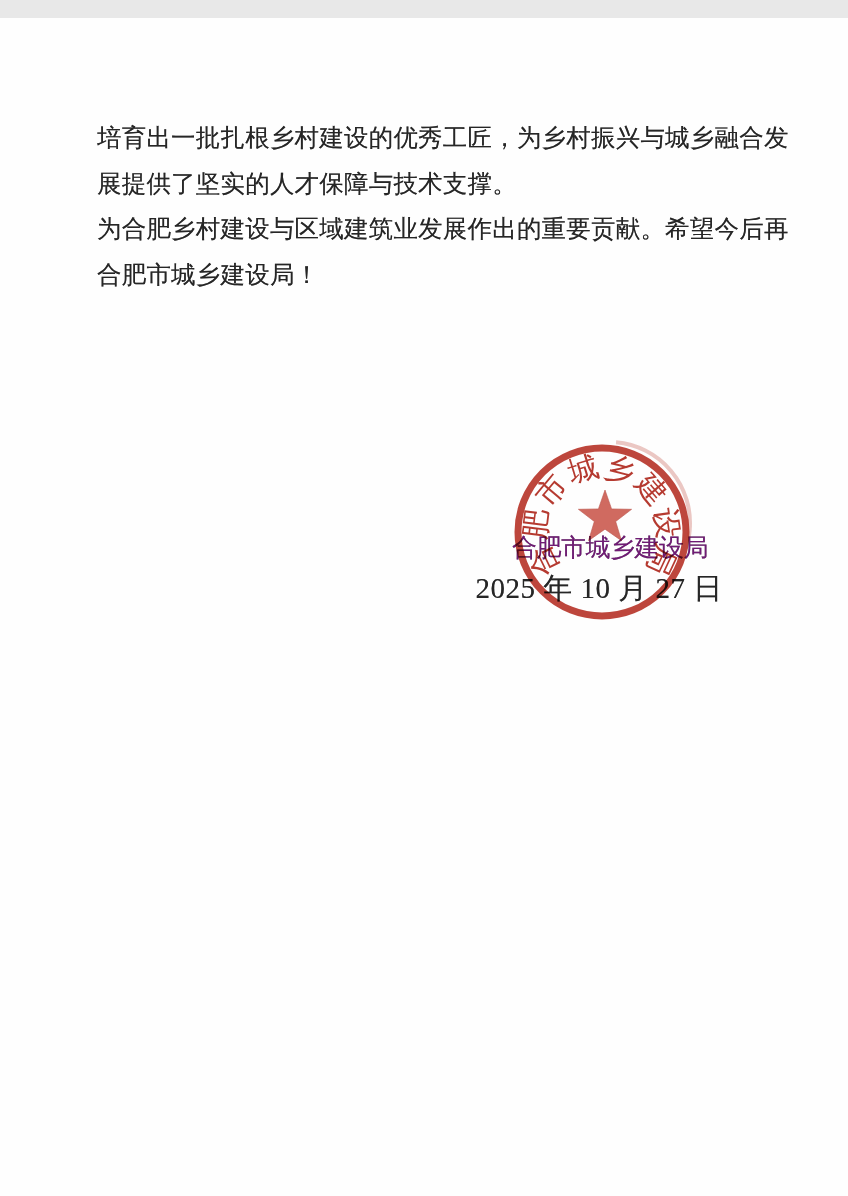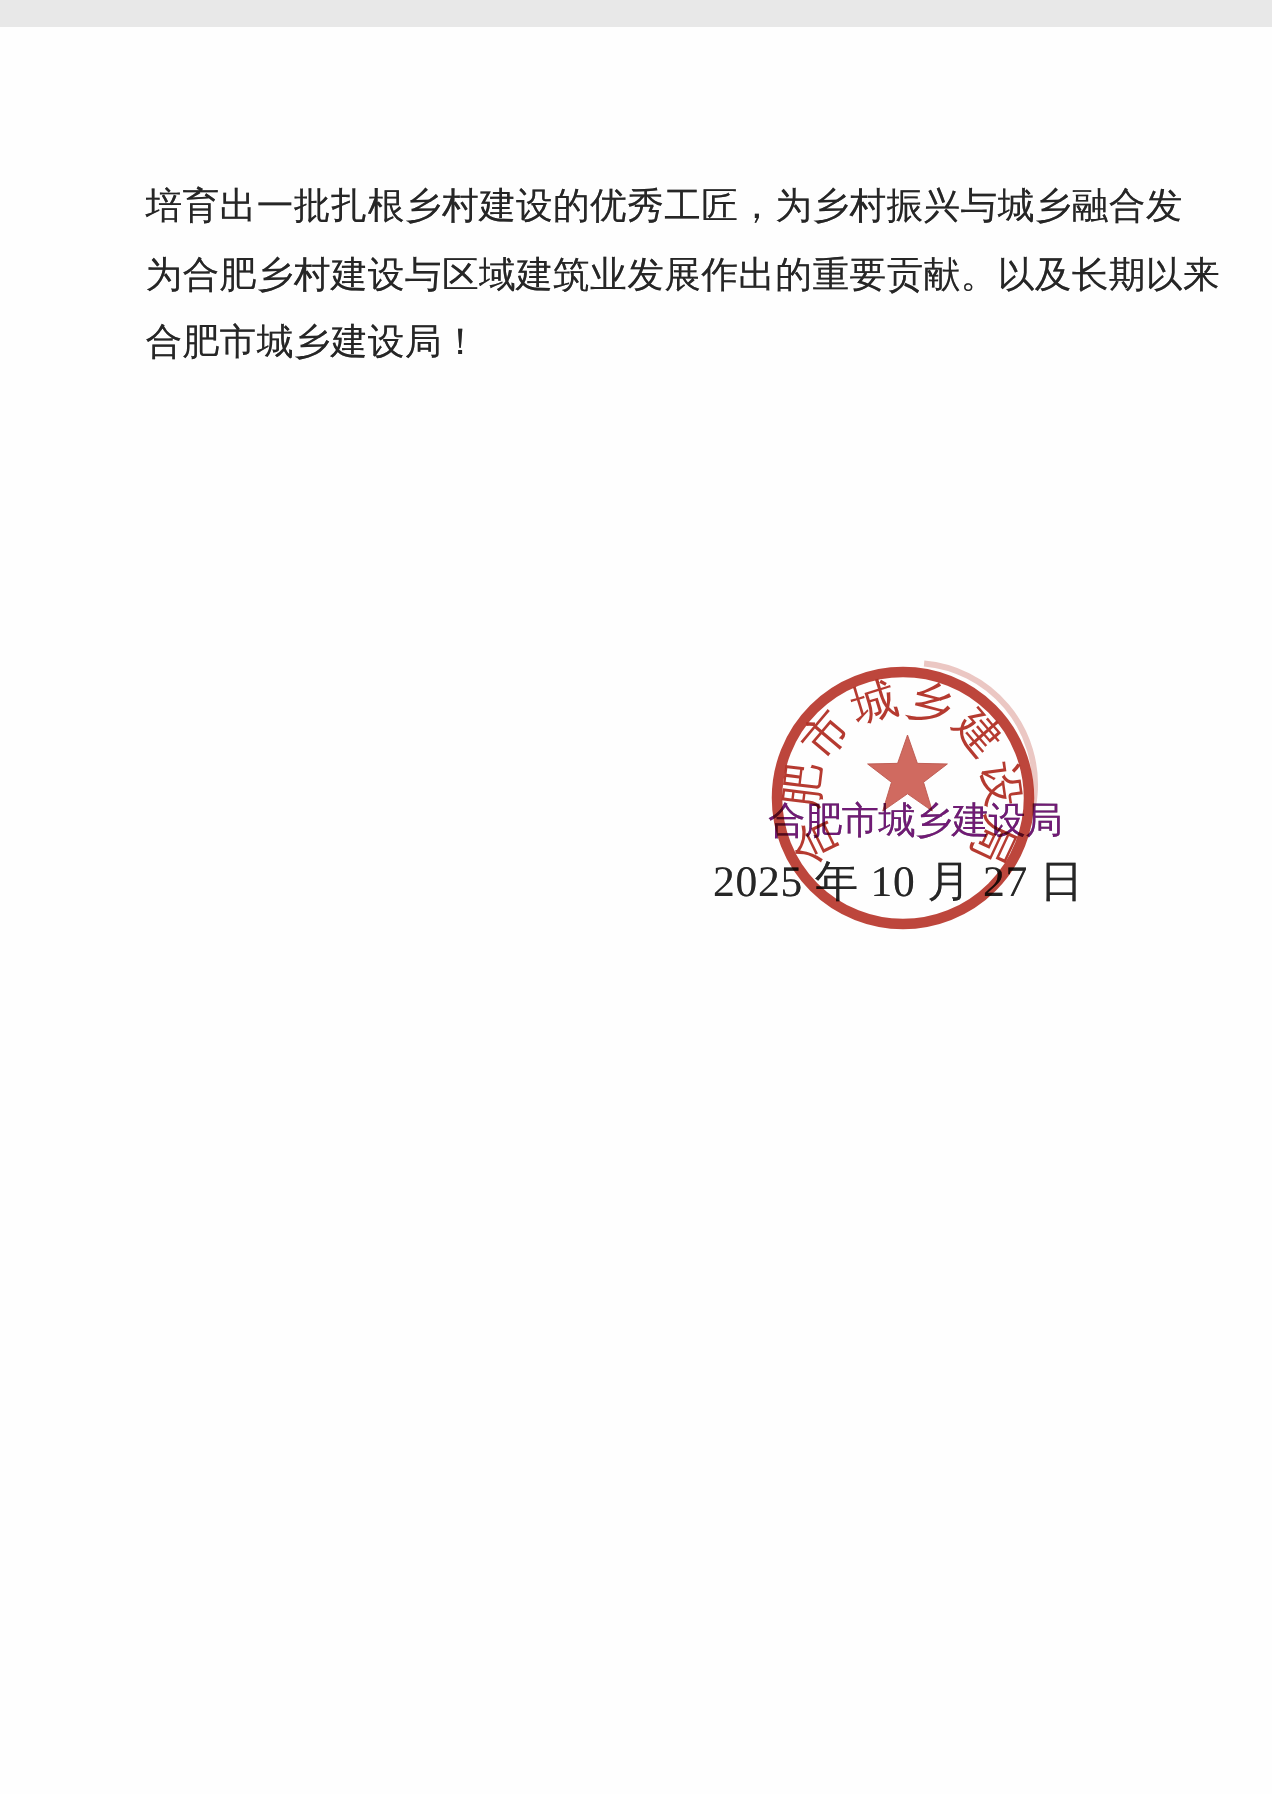--- a/index.html
+++ b/index.html
@@ -74,21 +74,22 @@
     font-family: "Liberation Serif", "DejaVu Serif", serif;
   }
 </style>
 </head>
 <body>
 
 <div class="page">
 
   <div class="body-text">
     <div class="line">培育出一批扎根乡村建设的优秀工匠，为乡村振兴与城乡融合发</div>
-    <div class="line">为合肥乡村建设与区域建筑业发展作出的重要贡献。以及长期以来</div>
+    <div class="line">展提供了坚实的人才保障与技术支撑。</div>
+    <div class="line">为合肥乡村建设与区域建筑业发展作出的重要贡献。希望今后再</div>
     <div class="line">合肥市城乡建设局！</div>
   </div>
 
   <div class="signature-line">合肥市城乡建设局</div>
   <div class="date-line">2025 年 10 月 27 日</div>
 
   <svg class="seal" viewBox="0 0 230 230" xmlns="http://www.w3.org/2000/svg">
 
     <circle cx="115" cy="115" r="84" fill="none" stroke="#b3261a" stroke-width="7" opacity="0.92"></circle>
 

